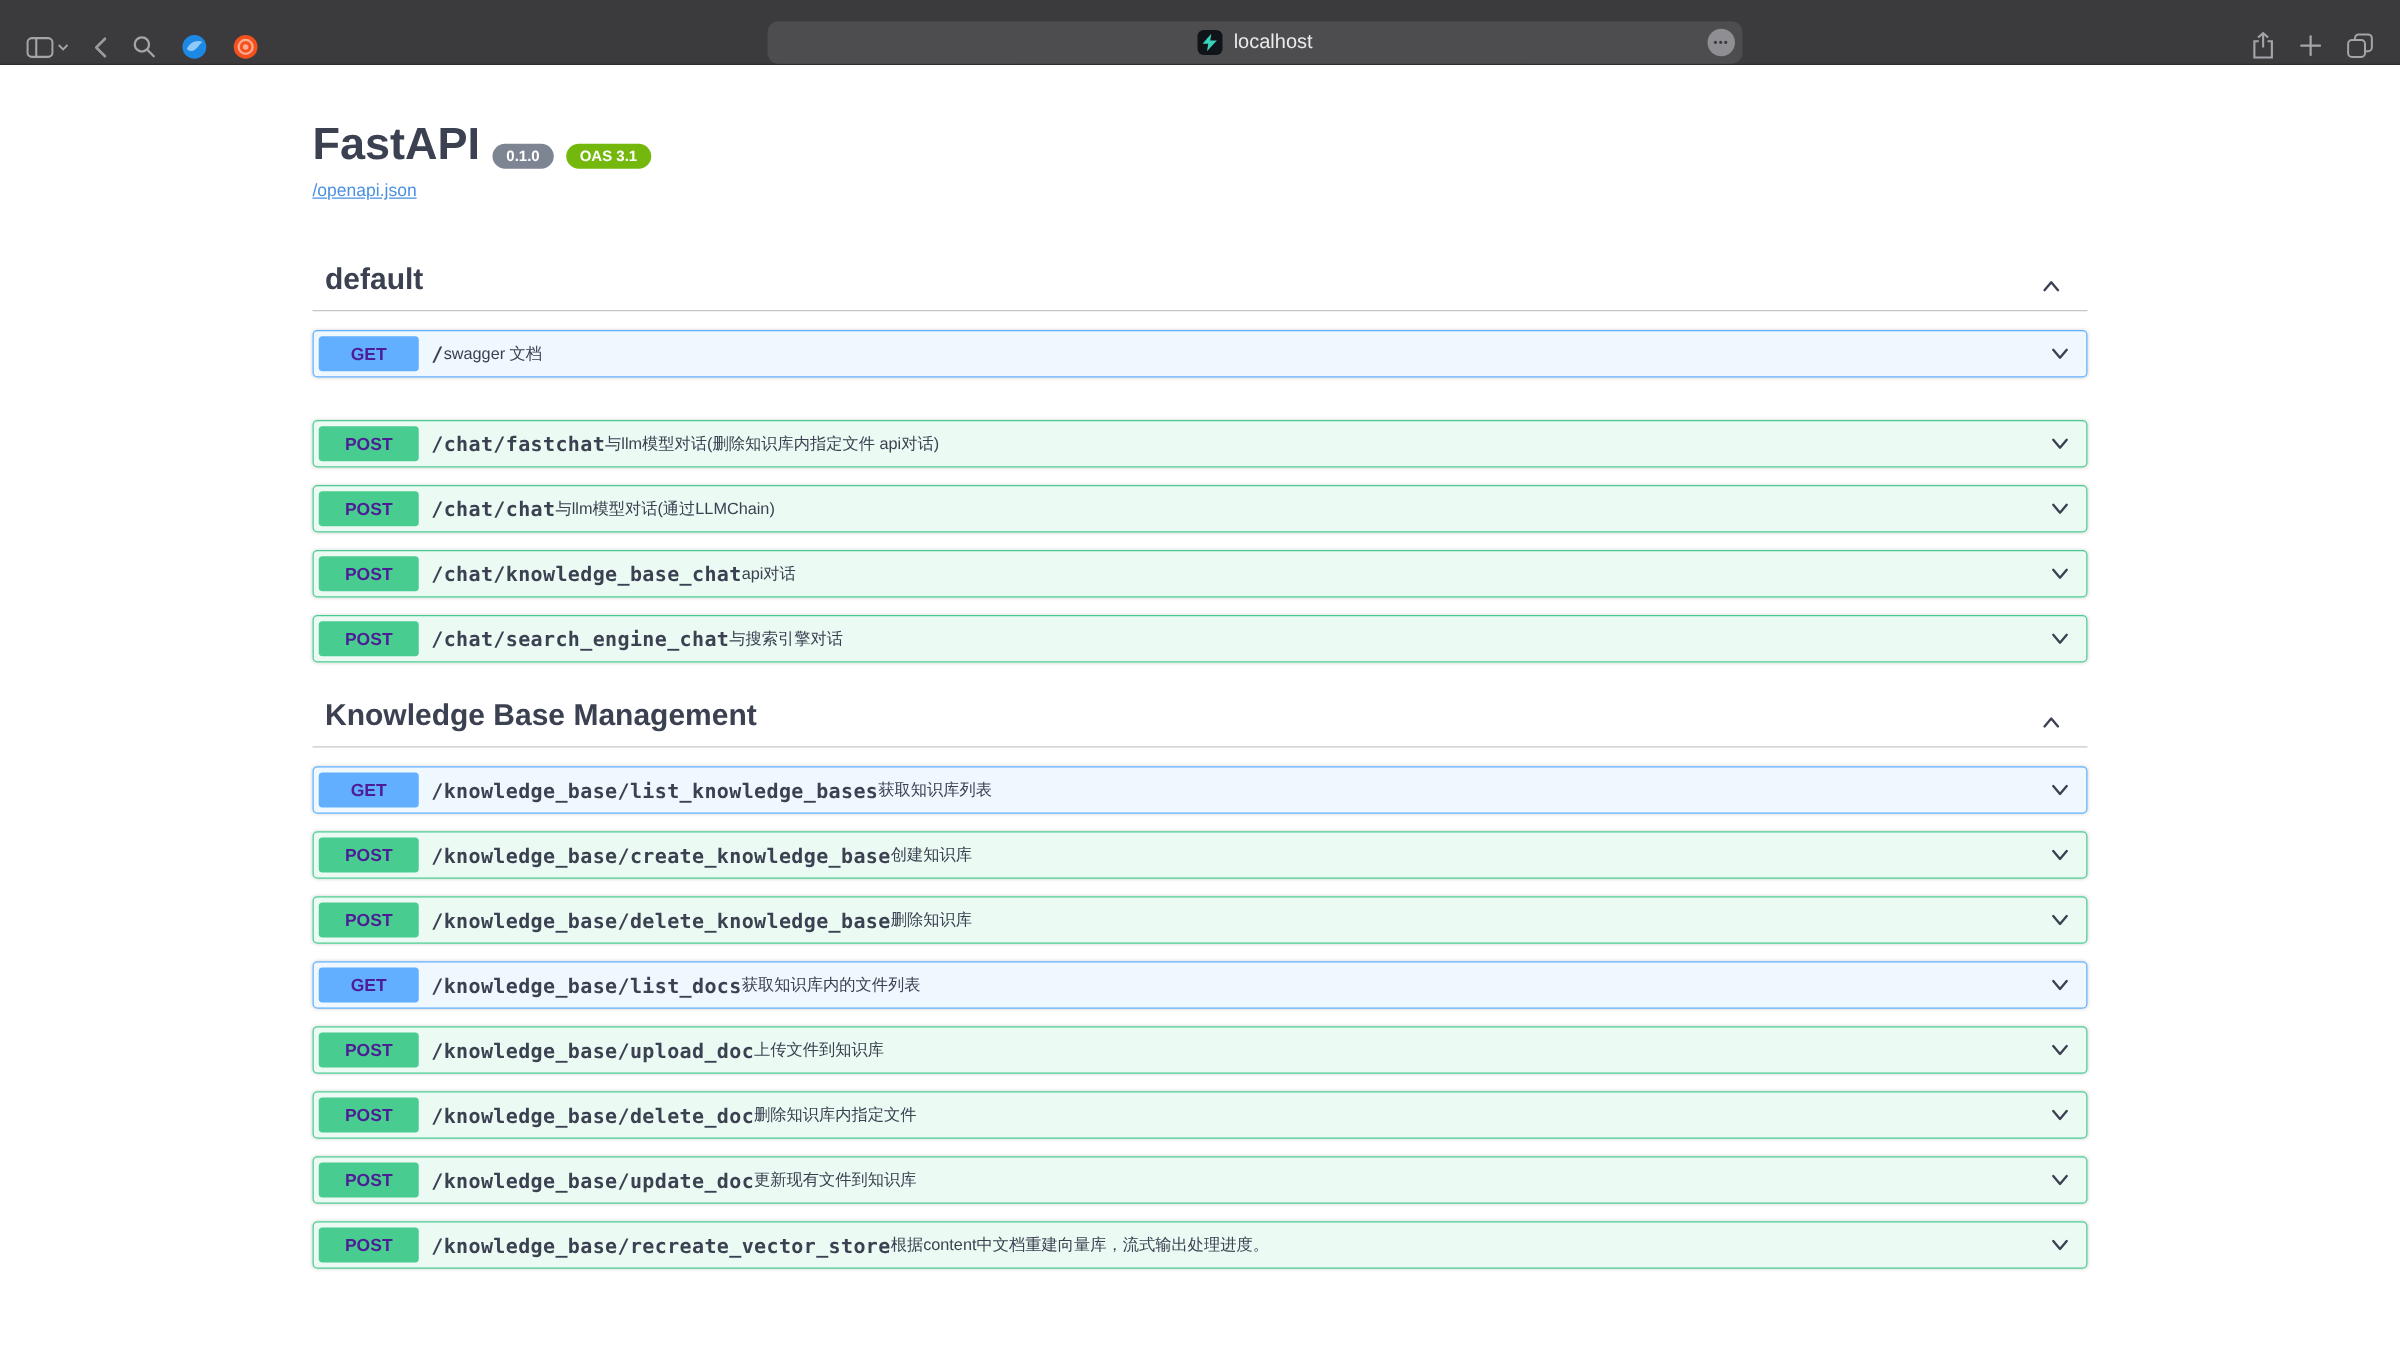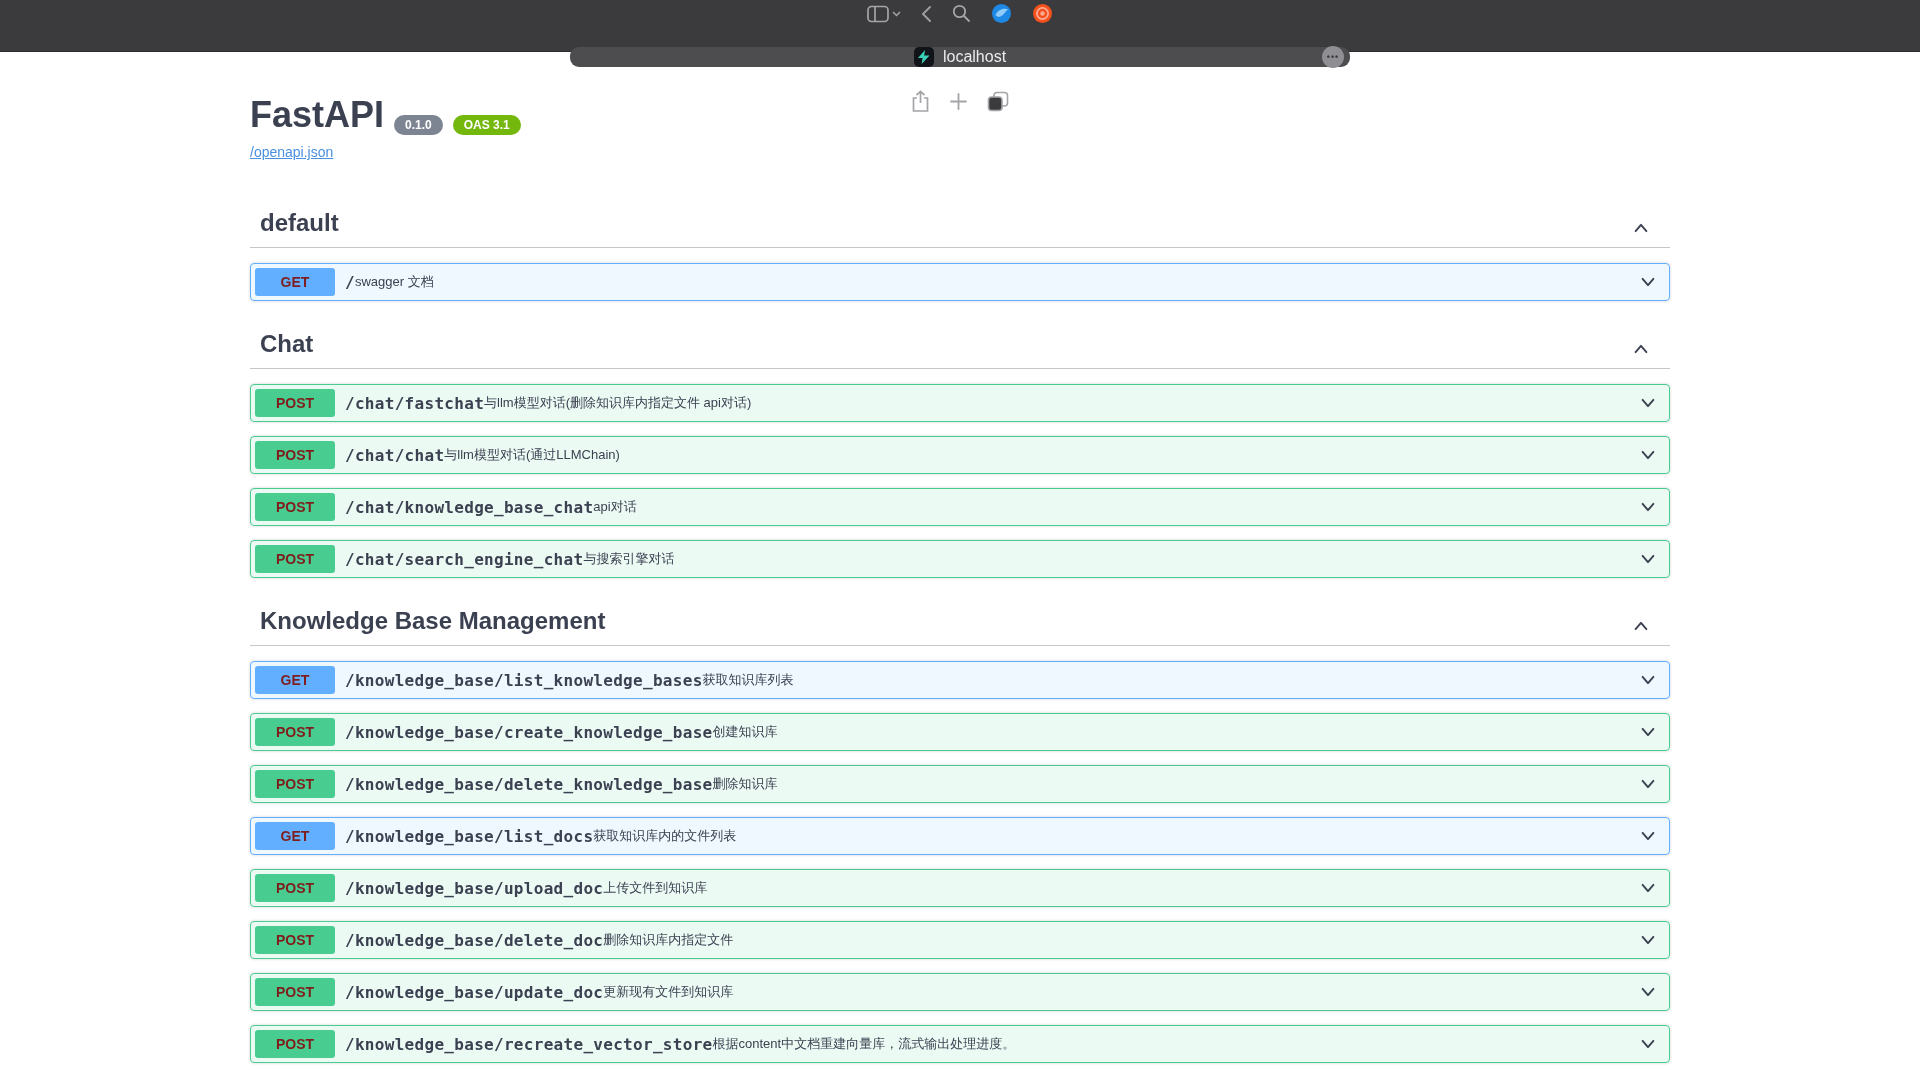--- a/index.html
+++ b/index.html
@@ -6,21 +6,21 @@
   html, body { margin: 0; padding: 0; }
   body {
     width: 1920px; height: 1080px; overflow: hidden;
     background: #ffffff;
     font-family: "Liberation Sans", sans-serif;
   }
 
   
   .browser {
     height: 52px; background: #3b3b3d; border-bottom: 1px solid #2c2c2e;
-    display: flex; align-items: center; padding: 0 18px; gap: 10px; flex-direction: column;
+    display: flex; align-items: flex-end; padding: 0 18px; gap: 10px;
   }
   .nav-group { display: flex; align-items: center; gap: 14px; }
   .tool-btn {
     background: none; border: none; padding: 3px; margin: 0;
     display: flex; align-items: center; gap: 3px; cursor: default;
   }
   .spacer { flex: 1; }
   .url-bar {
     position: relative; width: 780px; height: 34px;
     background: #4d4d4f; border-radius: 9px;
@@ -67,21 +67,21 @@
   .opblock {
     display: flex; align-items: center;
     margin: 0 0 14px; padding: 4px;
     border-radius: 4px; border: 1px solid transparent;
     box-shadow: 0 0 3px rgba(0,0,0,.19);
   }
   .opblock.get  { background: rgba(97,175,254,.1);  border-color: #61affe; }
   .opblock.post { background: rgba(73,204,144,.1); border-color: #49cc90; }
   .method {
     min-width: 80px; padding: 6px 0; text-align: center;
-    border: none; border-radius: 3px; color: #7f1d1d;
+    border: none; border-radius: 3px; color: #4c1d95;
     font-weight: 700; font-size: 14px; font-family: "Liberation Sans", sans-serif;
   }
   .opblock.get  .method { background: #61affe; }
   .opblock.post .method { background: #49cc90; }
   .path {
     margin-left: 10px;
     font-family: "DejaVu Sans Mono", monospace;
     font-size: 16px; font-weight: 700; color: #3b4151; letter-spacing: .3px;
   }
   .desc { font-size: 13px; color: #3b4151; flex: 1; }
@@ -193,28 +193,20 @@
     <span class="chev">
       <svg width="18" height="18" viewBox="0 0 20 20">
                 <polyline points="4,6.5 10,13.5 16,6.5" fill="none" stroke="#3b4151" stroke-width="2.1" stroke-linecap="round" stroke-linejoin="round"></polyline>
               </svg>
     </span>
   </div>
 </div>
   </section>
 
   <section class="api-section">
-    <h3 class="section-header">
-      <span class="section-title">Chat</span>
-      <span class="chev">
-        <svg width="18" height="18" viewBox="0 0 20 20">
-              <polyline points="4,13.5 10,6.5 16,13.5" fill="none" stroke="#3b4151" stroke-width="2.1" stroke-linecap="round" stroke-linejoin="round"></polyline>
-            </svg>
-      </span>
-    </h3>
     <div class="operation-list">
   <div class="opblock post">
     <button class="method">POST</button>
     <span class="path">/chat/fastchat</span>
     <span class="desc">与llm模型对话(删除知识库内指定文件 api对话)</span>
     <span class="chev">
       <svg width="18" height="18" viewBox="0 0 20 20">
                 <polyline points="4,6.5 10,13.5 16,6.5" fill="none" stroke="#3b4151" stroke-width="2.1" stroke-linecap="round" stroke-linejoin="round"></polyline>
               </svg>
     </span>

